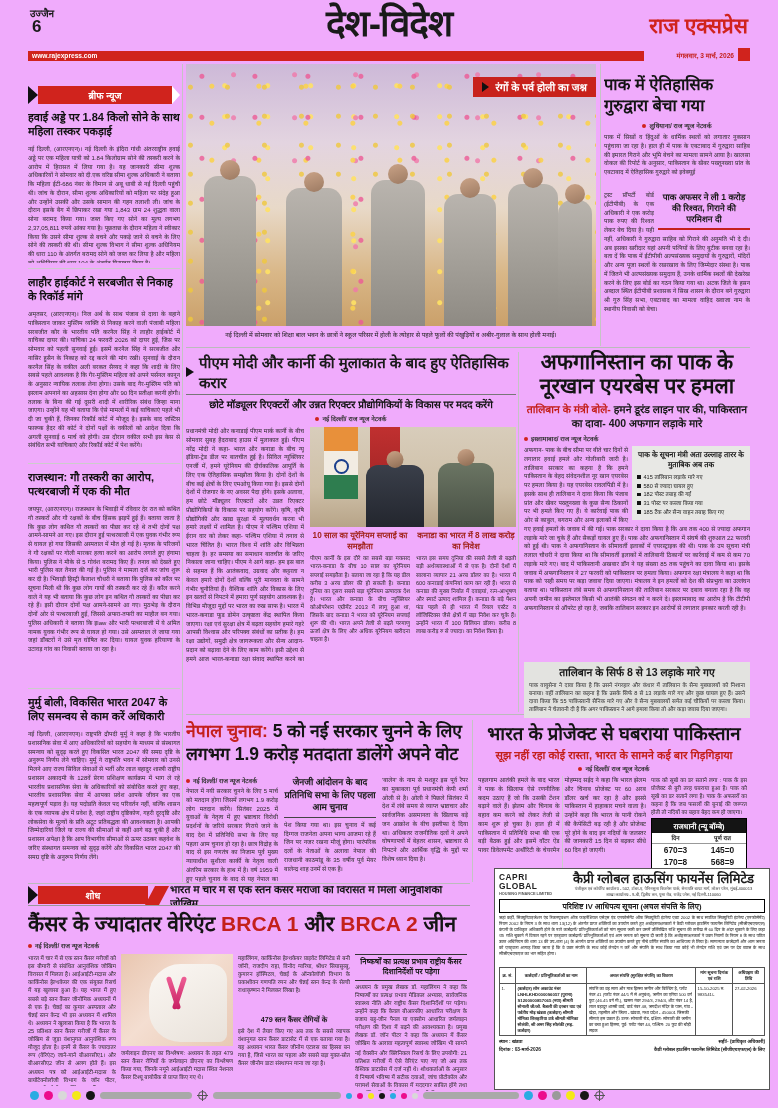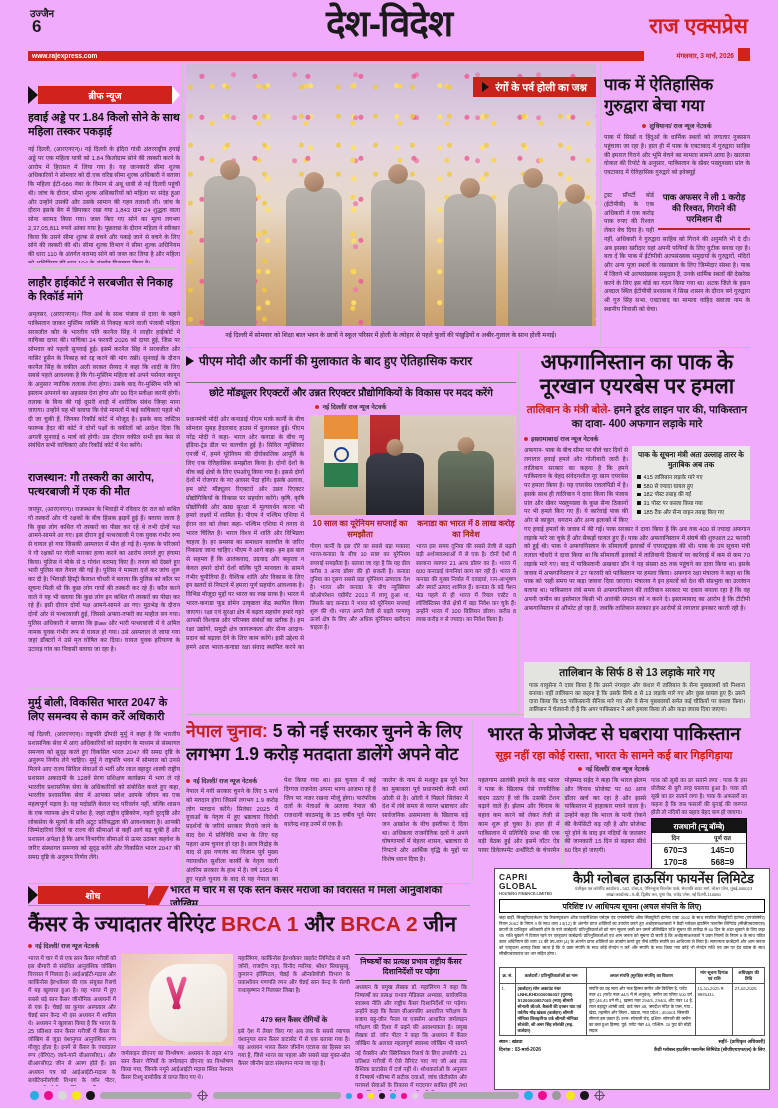--- a/index.html
+++ b/index.html
@@ -23,21 +23,21 @@
   .datetxt{font-size:6.6px;font-weight:bold;color:#c4201c;text-align:right;line-height:11px;}
   
   .tab{display:flex;align-items:stretch;height:18px;}
   .tab .tri{width:0;height:0;border-top:9px solid transparent;border-bottom:9px solid transparent;border-left:10px solid #111;}
   .tab .tri2{width:0;height:0;border-top:9px solid transparent;border-bottom:9px solid transparent;border-left:8px solid #fff;}
   .tab .lbl{flex:1;background:#d0231d;color:#fff;font-weight:bold;font-size:9.5px;display:flex;align-items:center;justify-content:center;}
   .bn-h{font-size:11px;font-weight:800;line-height:1.3;color:#111;margin:6px 0 3px;}
   .bn-sep{border-bottom:1px solid #ccc;margin-top:5px;}
   
   .hl{font-weight:800;color:#141414;}
-  .kicker{display:flex;align-items:center;gap:5px;font-size:12px;font-weight:800;border-bottom:1px solid #777;padding-bottom:13px;}
+  .kicker{display:flex;align-items:center;gap:5px;font-size:15px;font-weight:800;border-bottom:1px solid #777;padding-bottom:2px;}
   .tri-r{width:0;height:0;border-top:5px solid transparent;border-bottom:5px solid transparent;border-left:8px solid #111;}
   .graybox{background:#e8e8e5;padding:4px 5px;}
   .ibx-title{font-size:7.4px;font-weight:800;text-align:center;line-height:1.35;margin-bottom:3px;}
   .blt{display:flex;gap:3px;font-size:5.6px;line-height:1.55;color:#222;}
   .sq{width:3.5px;height:3.5px;background:#111;margin-top:2.5px;flex:0 0 3.5px;}
   .quote{float:right;width:92px;margin:1px 0 2px 4px;font-size:8.6px;font-weight:800;line-height:1.3;
          border-bottom:2px solid #c4201c;padding-bottom:2px;text-align:center;}
   .boxtitle{font-size:8.2px;font-weight:800;color:#a3251f;text-align:center;line-height:1.3;margin-bottom:2px;}
   .inset{font-size:9px;font-weight:800;text-align:center;line-height:1.4;border-bottom:1.5px solid #444;padding-bottom:3px;margin-bottom:3px;}
   
@@ -268,20 +268,21 @@
     </div>
     <div style="display:flex;gap:6px;margin-top:4px;">
       <div style="width:92px;">
         <div class="byline" style="margin-bottom:2px;">
           <span class="reddot"></span>
           <span>नई दिल्ली/ राज न्यूज नेटवर्क</span>
         </div>
         <div class="bd ov" style="height:96px;">नेपाल में नयी सरकार चुनने के लिए 5 मार्च को मतदान होगा जिसमें लगभग 1.9 करोड़ लोग मतदान करेंगे। सितंबर 2025 में युवाओं के नेतृत्व में हुए भ्रष्टाचार विरोधी प्रदर्शनों के जरिये सरकार गिराये जाने के बाद देश में प्रतिनिधि सभा के लिए यह पहला आम चुनाव हो रहा है। छात्र विद्रोह के बाद से इस गणतंत्र का निजाम पूर्व मुख्य न्यायाधीश सुशीला कार्की के नेतृत्व वाली अंतरिम सरकार के हाथ में है। वर्ष 1959 में हुए पहले चुनाव के बाद से यह नेपाल का 10वां संसदीय चुनाव होगा। हिमालय के करीब बसे इस देश में मिश्रित चुनावी प्रणाली लागू है। जिसे इसी</div>
       </div>
       <div style="width:92px;">
+        <div class="inset">जेनजी आंदोलन के बाद प्रतिनिधि सभा के लिए पहला आम चुनाव</div>
         <div class="bd ov" style="height:62px;">पेश किया गया था। इस चुनाव में कई दिग्गज राजनेता अपना भाग्य आजमा रहे हैं जिन पर नजर रखना मौजूं होगा। पारंपरिक दलों के नेताओं के अलावा नेपाल की राजधानी काठमांडू के 35 वर्षीय पूर्व मेयर बालेन्द्र शाह उनमें से एक हैं।</div>
       </div>
       <div class="bd ov" style="width:86px;height:108px;">'बालेन' के नाम से मशहूर इस पूर्व रैपर का मुकाबला पूर्व प्रधानमंत्री केपी शर्मा ओली से है। ओली ने पिछले सितंबर में देश में लंबे समय से व्याप्त भ्रष्टाचार और सार्वजनिक असमानता के खिलाफ बड़े जन आक्रोश के बीच इस्तीफा दे दिया था। अधिकतर राजनीतिक दलों ने अपने घोषणापत्रों में बेहतर शासन, भ्रष्टाचार से निपटने और आर्थिक वृद्धि के मुद्दों पर विशेष ध्यान दिया है।</div>
     </div>
   </div>
 
   <div class="abs" style="left:478px;top:720px;width:272px;">
     <div class="hl ov" style="font-size:18.5px;text-align:center;height:25px;">भारत के प्रोजेक्ट से घबराया पाकिस्तान</div>
     <div class="red ov" style="font-size:11px;font-weight:800;text-align:center;height:15px;margin-top:2px;">सूझ नहीं रहा कोई रास्ता, भारत के सामने कई बार गिड़गिड़ाया</div>
     <div class="byline" style="justify-content:center;margin:2px 0 3px;">

